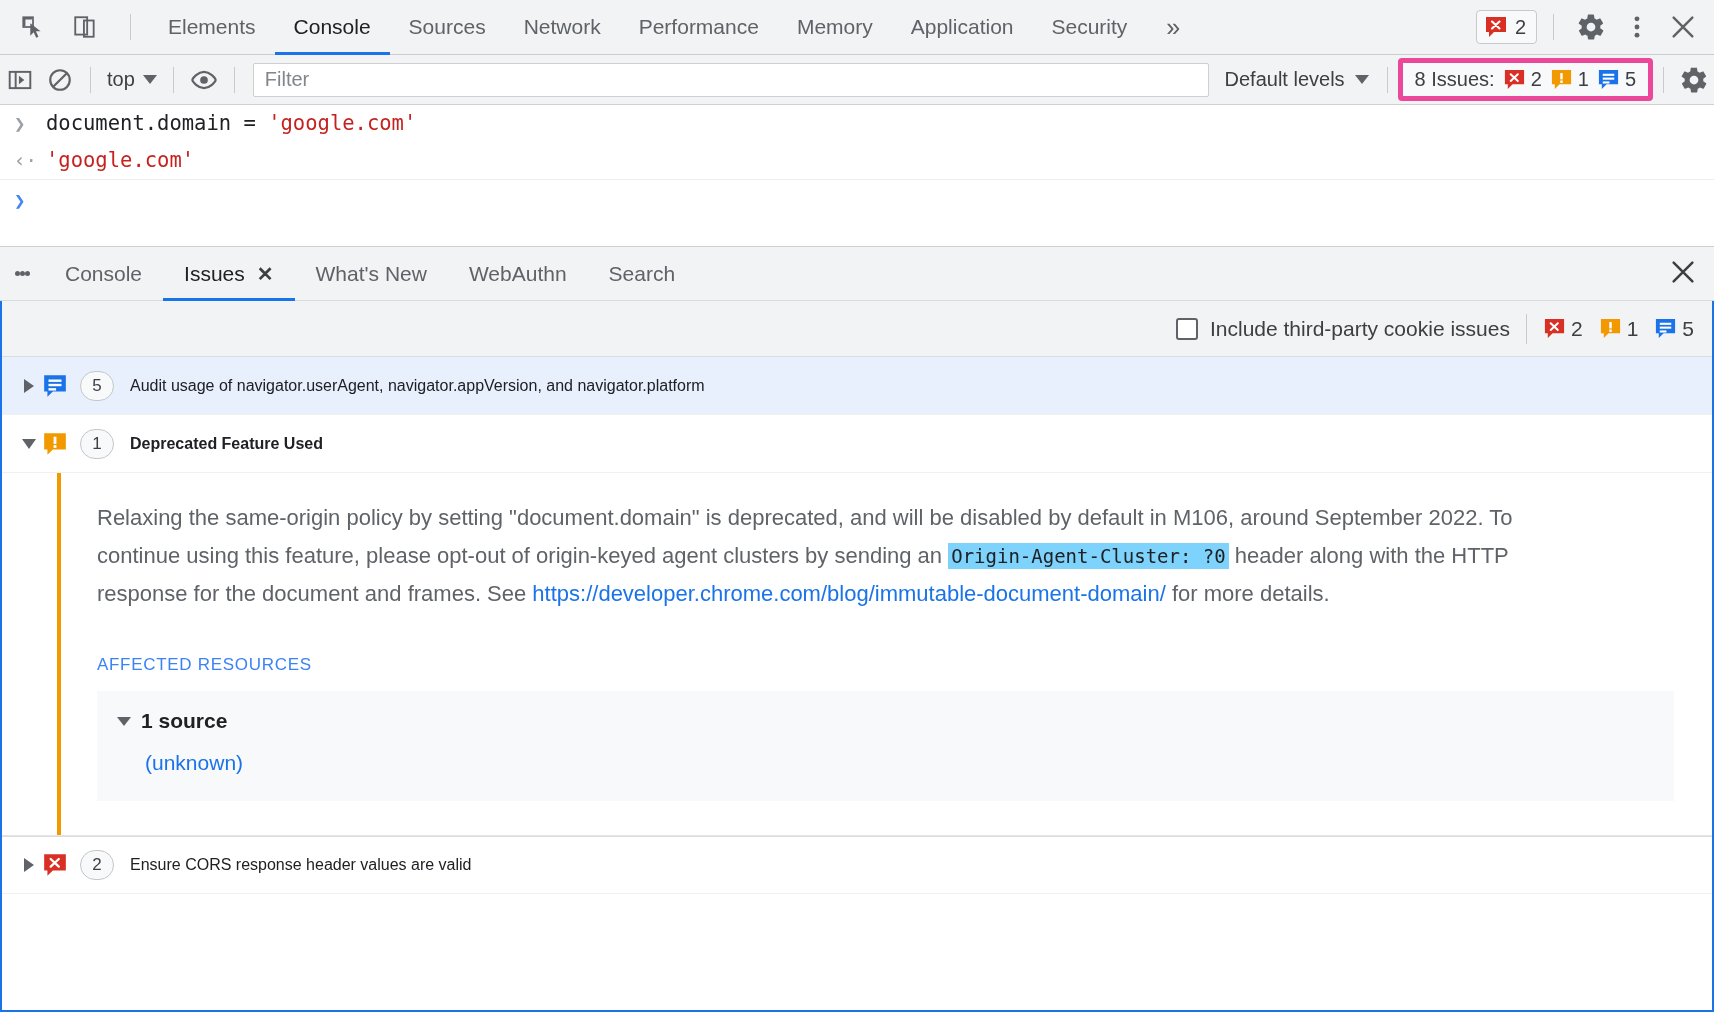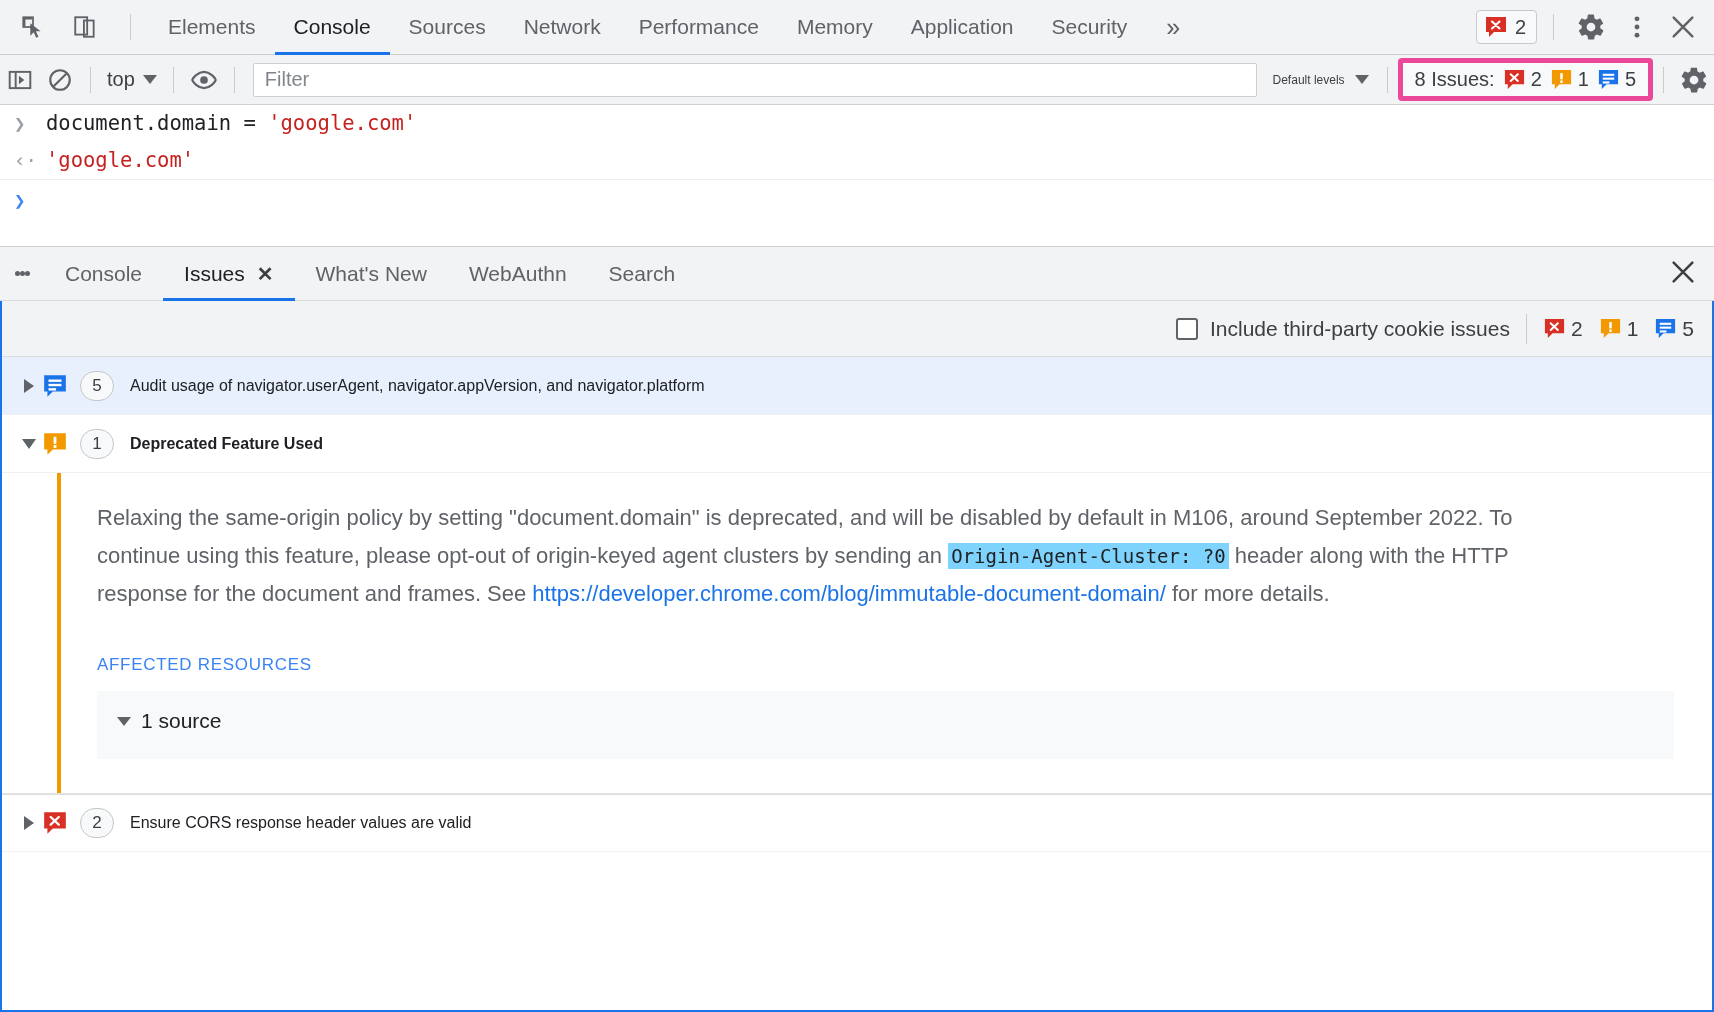--- a/index.html
+++ b/index.html
@@ -87,21 +87,21 @@
     margin: 0 8px;
     padding: 0 11px;
     font-size: 20px;
     color: #5f6368;
     font-family: "Liberation Sans", sans-serif;
     outline: none;
   }
   .filter-input::placeholder { color: #80868b; }
   .levels {
     display:flex; align-items:center; gap:10px;
-    font-size: 12px; color:#3c4043; cursor:pointer; padding: 3px 8px;
+    font-size: 20px; color:#3c4043; cursor:pointer; padding: 3px 8px;
     white-space: nowrap;
   }
   .issues-pill {
     display:flex; align-items:center; gap:8px;
     border:5px solid #ec4899; border-radius:4px;
     background:#f8f9fa;
     padding: 5px 12px;
     font-size: 20px; color:#3c4043;
     cursor:pointer; white-space: nowrap;
   }
@@ -228,21 +228,21 @@
     font-size: 17px;
     letter-spacing: 0.7px;
     color: #3b82f6;
     font-weight: normal;
   }
   .resources-box {
     margin-top: 16px;
     background:#f8f9fa;
     padding: 18px 20px 26px 20px;
   }
-  .src-row { display:flex; align-items:center; gap:10px; cursor:pointer; }
+  .src-row { display:flex; align-items:center; gap:10px; cursor:pointer;font-weight:bold; }
   .src-tri { width:0;height:0;border-left:7px solid transparent;border-right:7px solid transparent;border-top:9px solid #5f6368; }
   .src-label { font-size:21px; color:#202124; }
   .src-item { margin-top:18px; margin-left:28px; font-size:21px; color:#1a73e8; cursor:pointer; }
 </style>
 </head>
 <body>
 
 <div id="root">
 
   <div class="topbar">
@@ -505,20 +505,21 @@
           <div class="body-inner">
             <div class="body-text"><span>Relaxing the same-origin policy by setting "document.domain" is deprecated, and will be disabled by default in M106, around September 2022. To continue using this feature, please opt-out of origin-keyed agent clusters by sending an </span><code class="hdr">Origin-Agent-Cluster: ?0</code><span> header along with the HTTP response for the document and frames. See </span><a class="link" href="#">https://developer.chrome.com/blog/immutable-document-domain/</a><span> for more details.</span></div>
 
             <div class="affected-label">AFFECTED RESOURCES</div>
 
             <div class="resources-box">
               <div class="src-row">
                 <span class="src-tri"></span>
                 <span class="src-label">1 source</span>
               </div>
+              <div class="src-item">(unknown)</div>
             </div>
           </div>
         </div>
 
         <div class="issue-row" style="border-top:1px solid #dcdcdc;">
           <span class="tri">
               <i></i>
             </span>
           <svg width="26" height="26" viewBox="0 0 24 24">
             <path d="M2 2 h20 v15 h-12 l-5 5 v-5 h-3 Z" fill="#d93025"></path>

